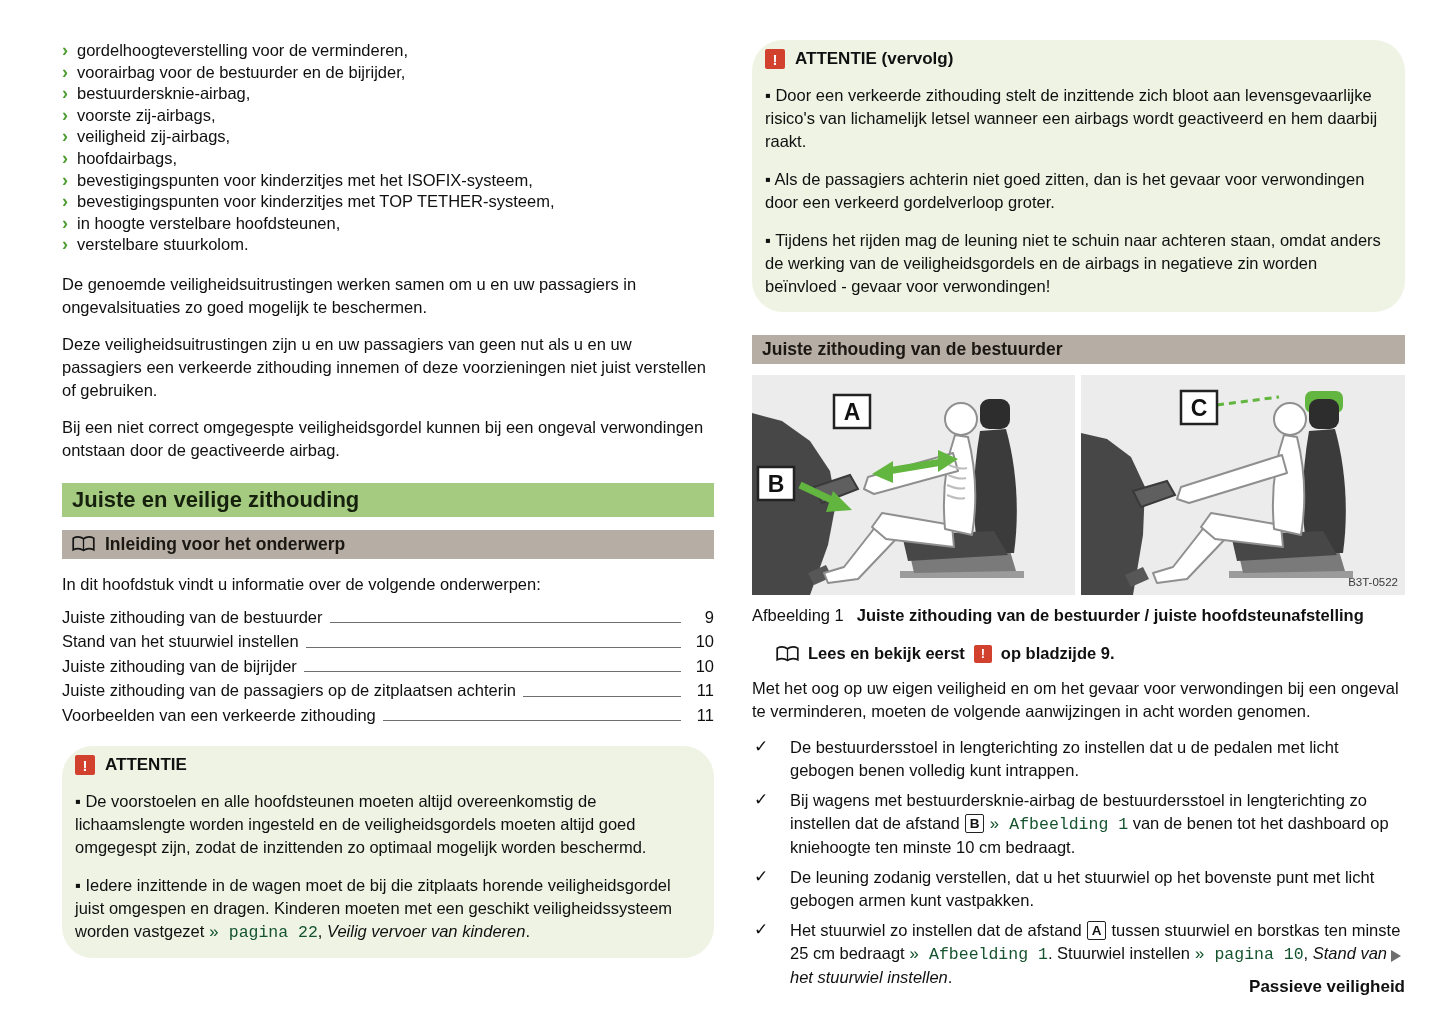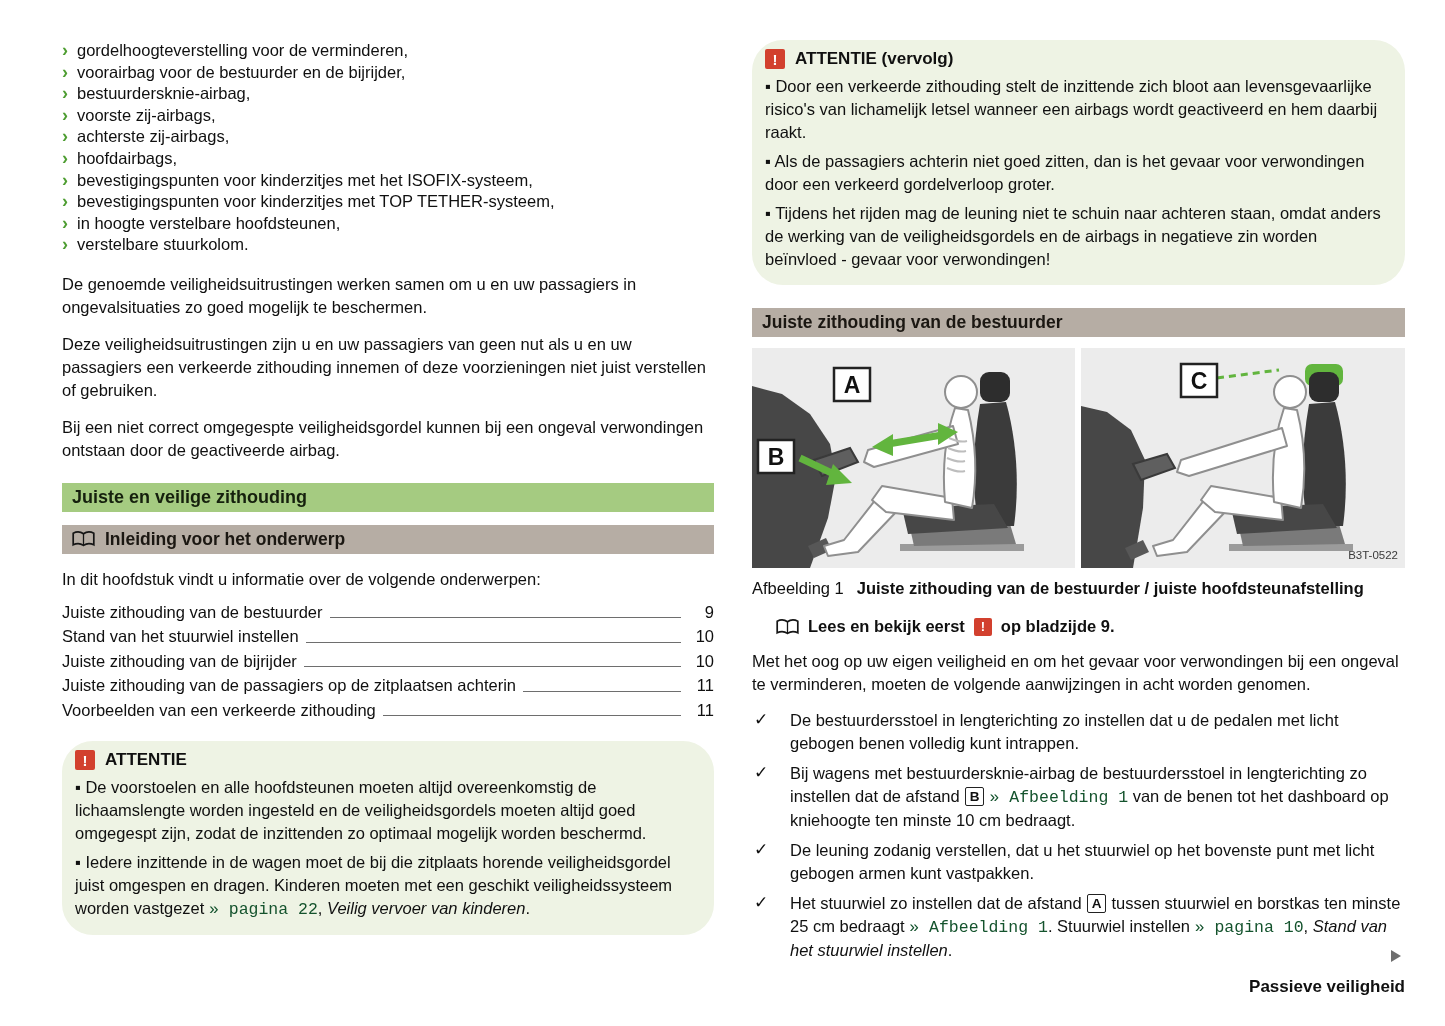--- a/index.html
+++ b/index.html
@@ -21,21 +21,21 @@
   .arrow-list { list-style:none; }
   .arrow-list li { display:flex; gap:9px; line-height:21.6px; }
   .arrow { color:#4f9e33; font-weight:900; font-size:18px; line-height:21.6px; }
   .arrow::before { content:"›"; }
 
   .body-p { margin-top:14px; line-height:23px; }
   .first-p { margin-top:17px; }
 
   .chapter-bar {
     margin-top:21px; background:#a5cb81; color:#15200d;
-    font-weight:bold; font-size:18px; padding:4px 10px;
+    font-weight:bold; font-size:22px; padding:4px 10px;
   }
   .section-bar {
     margin-top:13px; background:#b6ada4; color:#1b1712;
     font-weight:bold; font-size:17.5px; padding:4px 10px;
     display:flex; align-items:center; gap:10px;
   }
   .book-icon { display:inline-flex; align-items:center; }
 
   .toc { margin-top:9px; }
   .toc-row { display:flex; line-height:24.5px; }
@@ -48,21 +48,21 @@
 
   .attention { margin-top:19px; background:#eef3e4; padding:9px 13px 14px;border-radius:31px; }
   .att-head { display:flex; align-items:center; gap:10px; font-weight:bold; font-size:17px; }
   .warn-icon {
     flex:0 0 auto; width:20px; height:20px; background:#d2402e; color:#fff;
     border-radius:2px; display:inline-flex; align-items:center; justify-content:center;
     font-weight:bold; font-size:15px;
   }
   .warn-icon::before { content:"!"; }
   .warn-icon.small { width:18px; height:18px; font-size:13px; }
-  .att-item { margin-top:6px; line-height:23px; }
+  .att-item { margin-top:15px; line-height:23px; }
   .att-item::before { content:"▪ "; }
 
   .link { color:#14532d; text-decoration:none; cursor:pointer;font-family:Liberation Mono, monospace; }
   em { font-style:italic; }
 
   .figure { margin-top:11px; line-height:0; }
   .caption { margin-top:9px; line-height:23px; }
   .cap-pre { margin-right:13px; }
   .cap-main { font-weight:bold; }
 
@@ -110,21 +110,21 @@
         <li>
             <span class="arrow"></span>
             <span>bestuurdersknie-airbag,</span>
           </li>
         <li>
             <span class="arrow"></span>
             <span>voorste zij-airbags,</span>
           </li>
         <li>
             <span class="arrow"></span>
-            <span>achterste zij-airbags,</span>
+            <span>veiligheid zij-airbags,</span>
           </li>
         <li>
             <span class="arrow"></span>
             <span>hoofdairbags,</span>
           </li>
         <li>
             <span class="arrow"></span>
             <span>bevestigingspunten voor kinderzitjes met het ISOFIX-systeem,</span>
           </li>
         <li>

